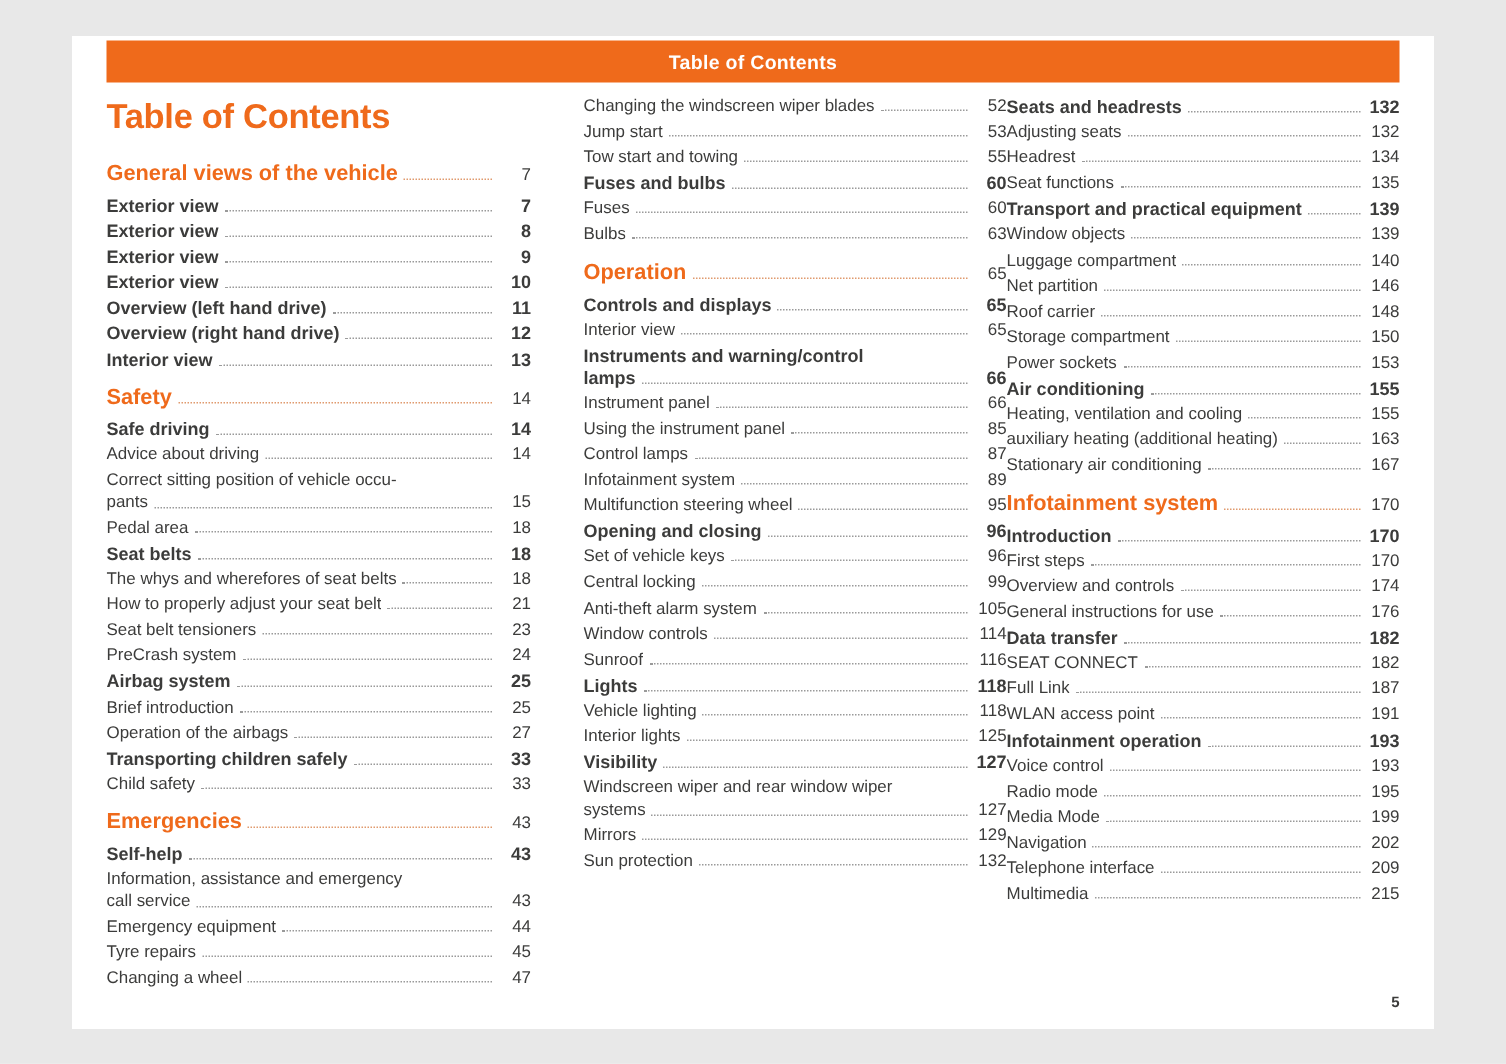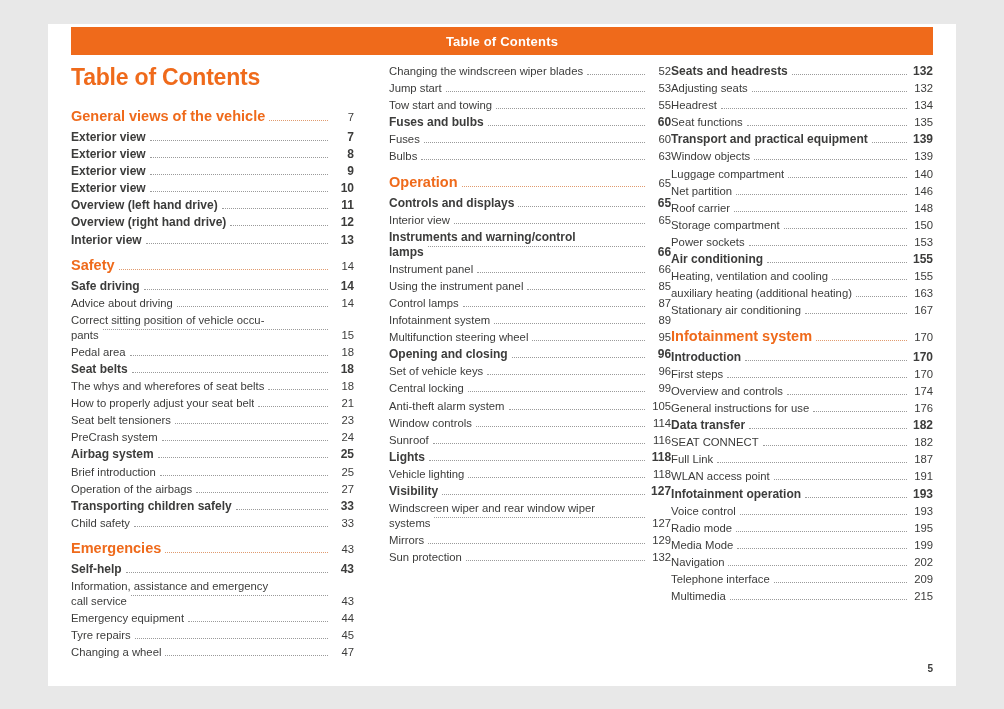--- a/index.html
+++ b/index.html
@@ -91,21 +91,21 @@
   .entry.sec1 .dots { border-bottom: 1.5px dotted #e09a6e; margin-bottom: 4px; }
   .entry.sec2 { font-weight: bold; color: #3c3c3b; font-size: 12px; }
   .entry.wrap {
     display: block;
   }
   .entry.wrap .wrapline {
     display: block;
   }
   .entry.wrap .lastline {
     display: flex;
-    align-items: flex-start;
+    align-items: flex-end;
   }
   .entry.wrap .lastline .label { white-space: nowrap; }
   .page-number {
     position: absolute;
     right: 23px;
     bottom: 12px;
     font-size: 10px;
     font-weight: bold;
     color: #3c3c3b;
   }
@@ -392,20 +392,25 @@
             <div class="entry sec2">
               <span class="label">Lights</span>
               <span class="dots"></span>
               <span class="pg">118</span>
             </div>
             <div class="entry item">
               <span class="label">Vehicle lighting</span>
               <span class="dots"></span>
               <span class="pg">118</span>
             </div>
+            <div class="entry item">
+              <span class="label">Interior lights</span>
+              <span class="dots"></span>
+              <span class="pg">125</span>
+            </div>
             <div class="entry sec2">
               <span class="label">Visibility</span>
               <span class="dots"></span>
               <span class="pg">127</span>
             </div>
             <div class="entry item wrap">
               <span class="wrapline">Windscreen wiper and rear window wiper</span>
               <span class="lastline">
                 <span class="label">systems</span>
                 <span class="dots"></span>

